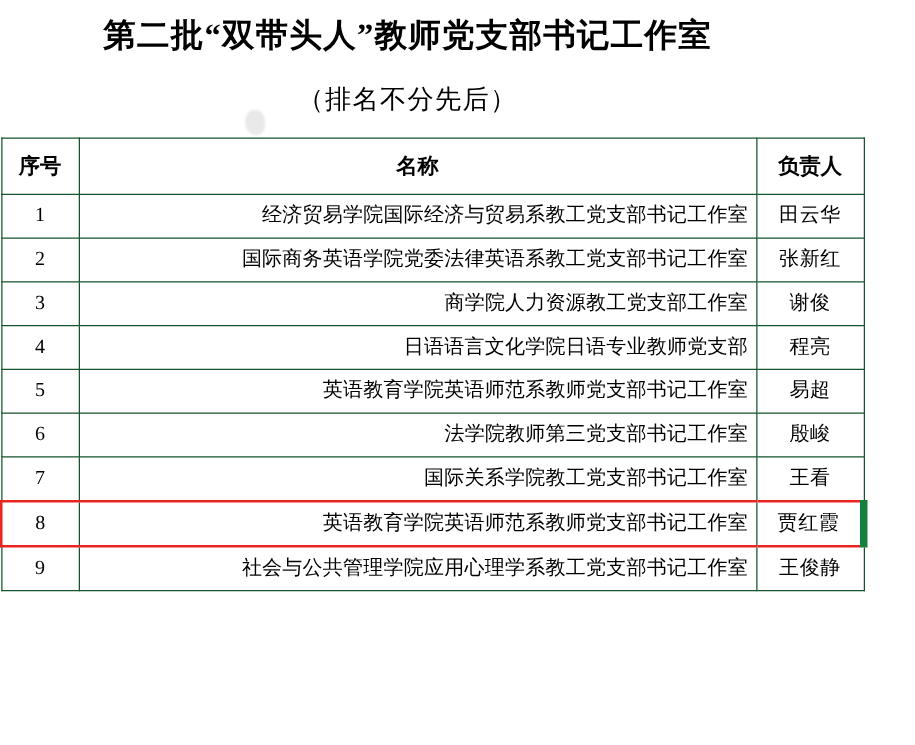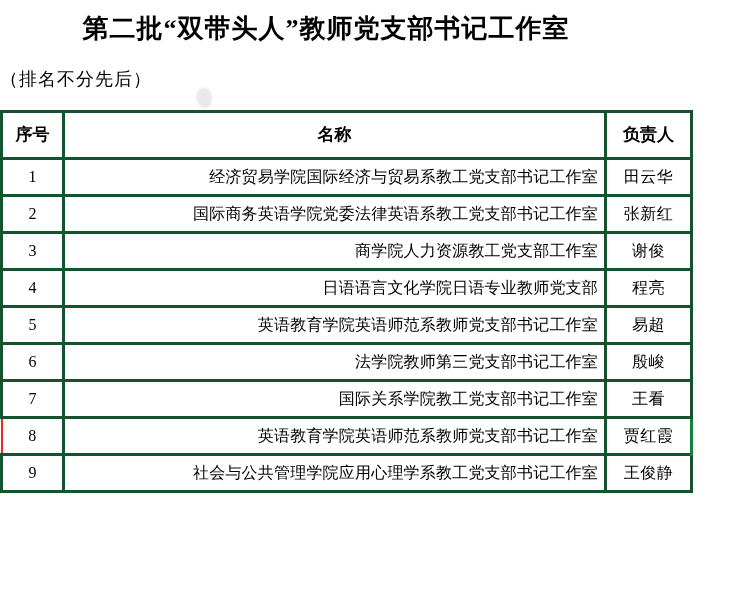--- a/index.html
+++ b/index.html
@@ -26,36 +26,37 @@
     padding-top: 10px;
   }
   .title-line {
     font-size: 26px;
     font-weight: bold;
     letter-spacing: 1px;
     line-height: 38px;
     font-family: "Liberation Serif", "DejaVu Serif", serif;
   }
   .subtitle {
-    font-size: 18px;
+    text-align: center;
+    font-size: 21px;
     line-height: 30px;
     margin-top: 16px;
     letter-spacing: 1px;
   }
   .table-wrap {
     margin: 16px auto 0 auto;
     width: 690px;
   }
   table.list {
     border-collapse: collapse;
     width: 100%;
     table-layout: fixed;
   }
   table.list th, table.list td {
-    border: 3px solid #14532d;
+    border: 1px solid #14532d;
     font-size: 16px;
     line-height: 20px;
     padding: 7px 6px;
     font-family: "Liberation Serif", "DejaVu Serif", serif;
   }
   table.list thead th {
     font-weight: bold;
     text-align: center;
     font-size: 17px;
     padding: 12px 6px;
@@ -76,21 +77,21 @@
     letter-spacing: 0.5px;
   }
   tr.highlight td {
     border-top: 2px solid #e8251f;
     border-bottom: 2px solid #e8251f;
   }
   tr.highlight td.seq {
     border-left: 2px solid #e8251f;
   }
   tr.highlight td.owner {
-    border-right: 3px solid #15803d;
+    border-right: 6px solid #15803d;
     margin-left: 35px;
   }
   .smudge {
     position: absolute;
     left: 196px;
     top: 88px;
     width: 16px;
     height: 20px;
     background: rgba(120,120,120,0.16);
     border-radius: 50% 50% 40% 60%;

